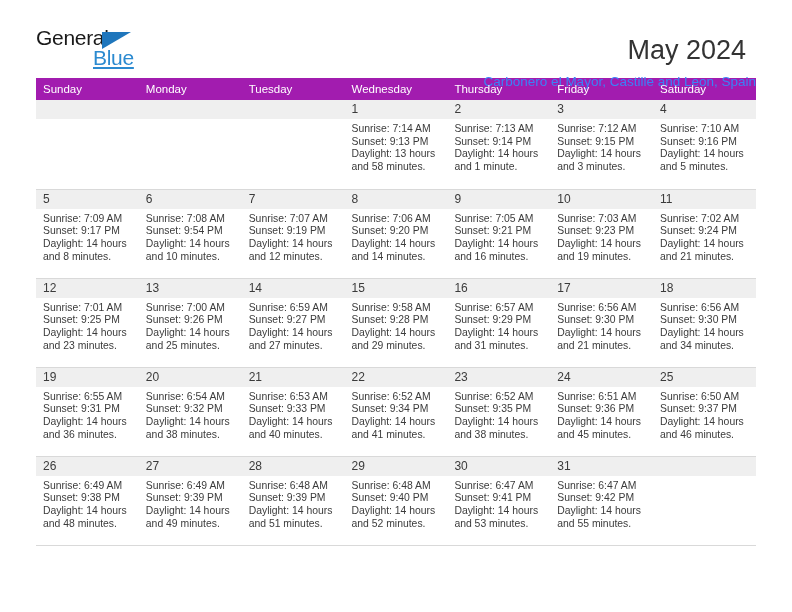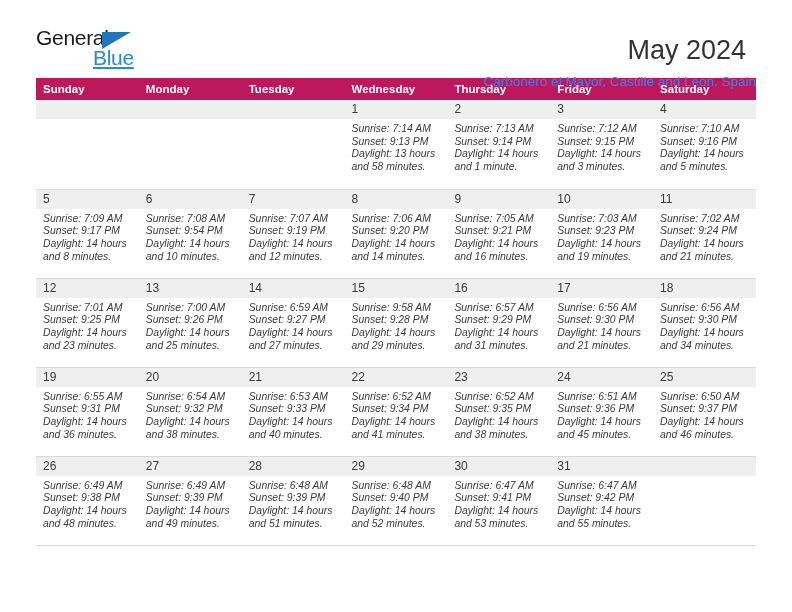--- a/index.html
+++ b/index.html
@@ -81,24 +81,24 @@
     font-weight: normal;
   }
 
   
   .calendar {
     width: 720px;
     border-collapse: collapse;
     table-layout: fixed;
   }
   .calendar th {
-    background: #be185d;
+    background: #a21caf;
     color: #ffffff;
     font-size: 11.5px;
-    font-weight: bold;
+    font-weight: normal;
     text-align: left;
     padding: 5px 0 5px 7px;
     height: 22px;
     border: none;
   }
   .calendar td {
     width: 102.85px;
     height: 89px;
     vertical-align: top;
     padding: 0;
@@ -117,21 +117,20 @@
     background: #efefef;
     padding: 2px 0 3px 7px;
     line-height: 14px;
     height: 19px;
   }
   .info {
     padding: 4px 6px 0 7px;
     font-size: 10.4px;
     line-height: 12.7px;
     color: #3b3b3b;
-    font-style: italic;
   }
   .info div { white-space: nowrap; }
   .info .daylight { white-space: normal; }
   .empty-cell {
     background: #ffffff;
   }
   .empty-cell .daynum-blank {
     display: block;
     height: 19px;
     background: #efefef;

